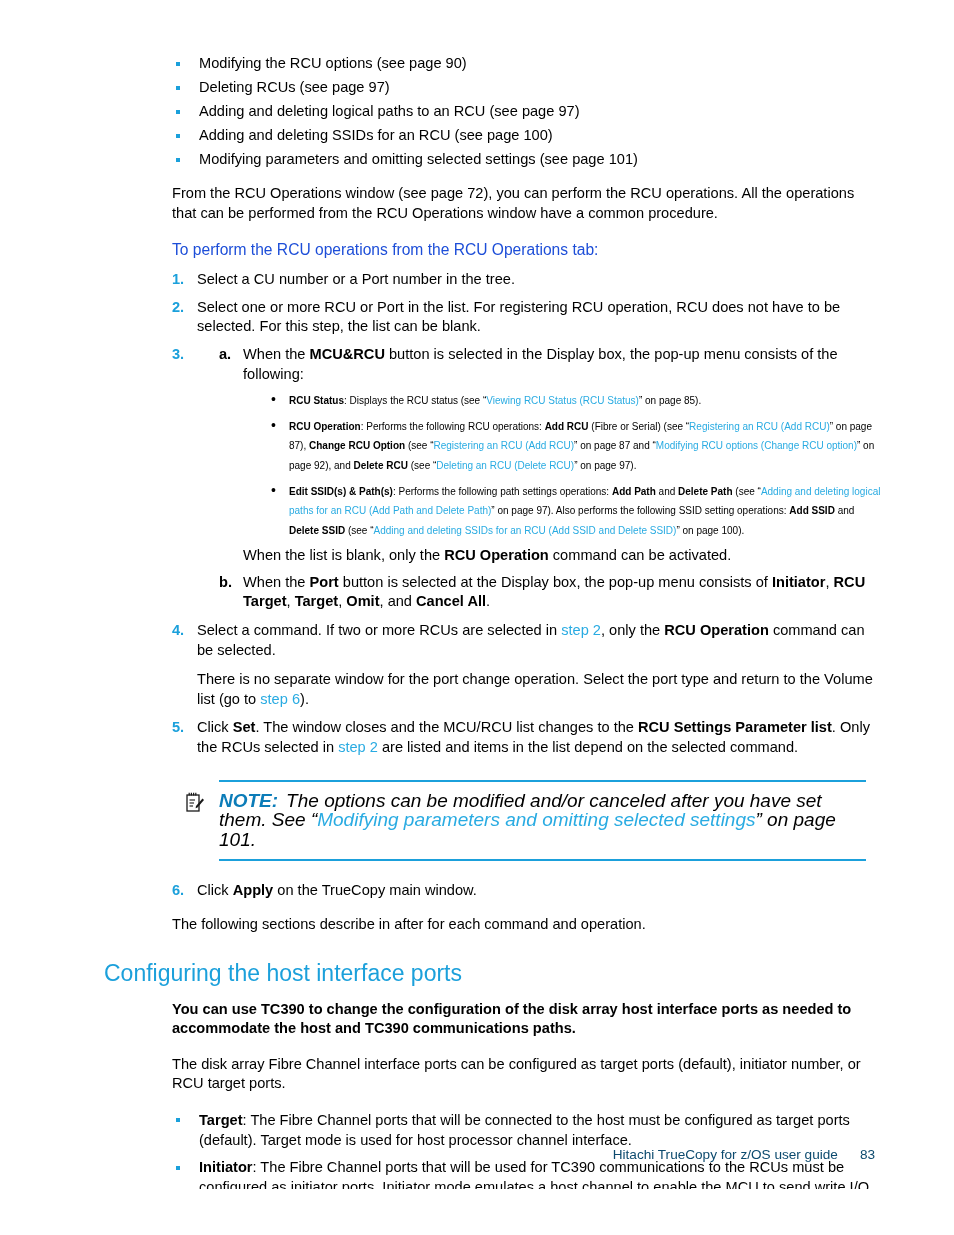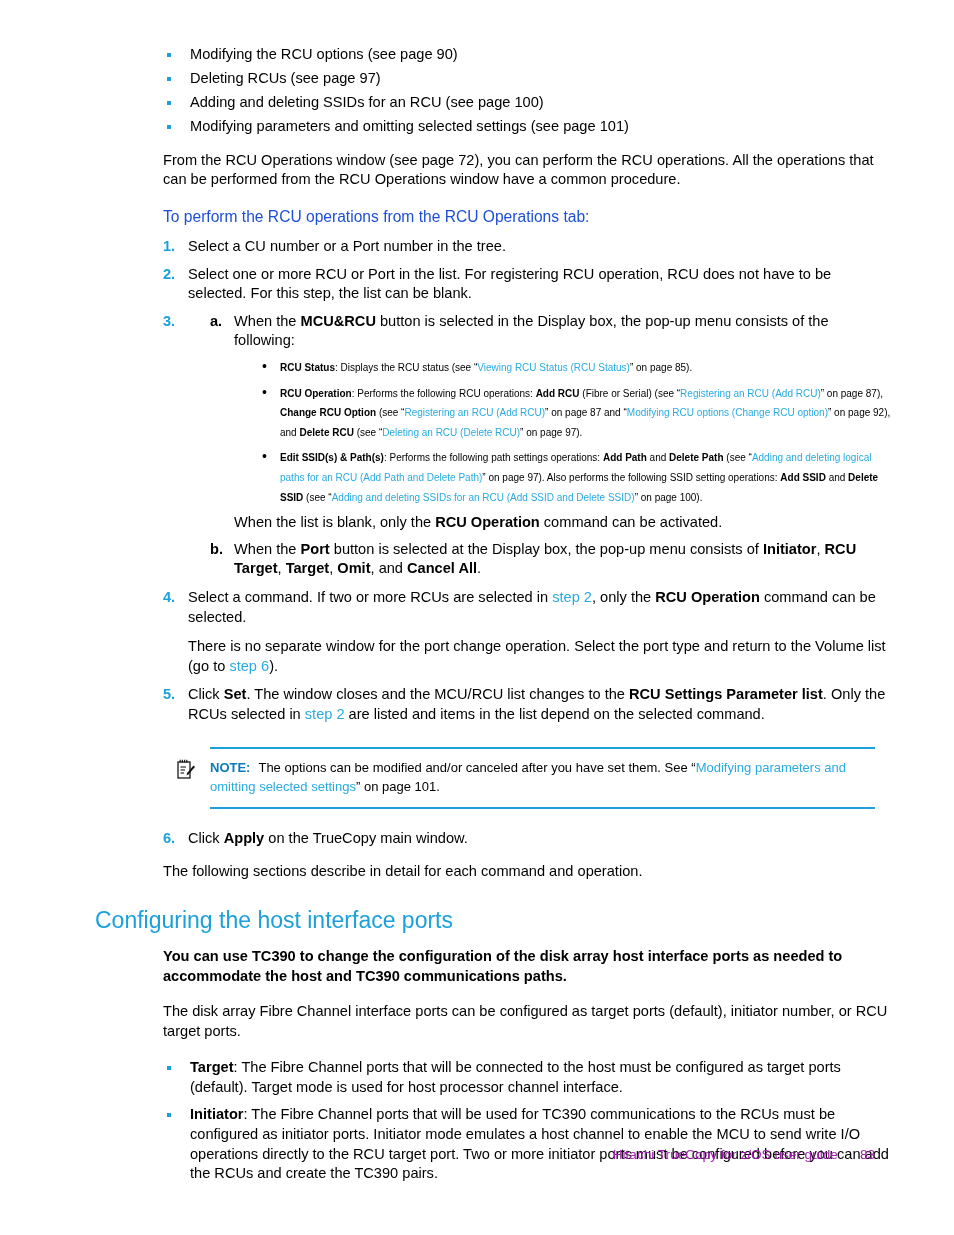--- a/index.html
+++ b/index.html
@@ -15,21 +15,21 @@
     position: relative;
     font-family: "Liberation Sans", sans-serif;
     color: #000000;
     -webkit-font-smoothing: antialiased;
   }
 
   .page {
     position: relative;
     width: 954px;
     height: 1189px;
-    padding: 0;
+    padding: 9px;
     overflow: hidden;
   }
 
   
   .body-text {
     font-size: 14.6px;
     line-height: 19.6px;
     color: #000;
   }
 
@@ -201,53 +201,55 @@
     min-height: 44px;
   }
   .note-icon {
     position: absolute;
     left: -33px;
     top: 10px;
     width: 19px;
     height: 20px;
   }
   .note-text {
-    font-size: 13px;
+    font-size: 19px;
     line-height: 19.6px;
     color: #000;
+    font-style: italic;
   }
   .note-label {
     color: #0B7CB8;
     font-weight: bold;
     margin-right: 8px;
   }
 
   
   .footer {
     position: absolute;
     left: 0;
     right: 0;
     bottom: 27px;
     text-align: right;
     padding-right: 79px;
     font-size: 13.6px;
-    color: #a21caf;
+    color: #0c4a6e;
   }
   .footer .pageno { margin-left: 22px; }
 
   .spacer-para { margin-top: 14px; }
 </style>
 </head>
 <body>
 
 <div class="page">
 
   <ul class="sq-list" style="margin-top:45px;">
     <li><span>Modifying the RCU options (see page 90)</span></li>
     <li><span>Deleting RCUs (see page 97)</span></li>
+    <li><span>Adding and deleting logical paths to an RCU (see page 97)</span></li>
     <li><span>Adding and deleting SSIDs for an RCU (see page 100)</span></li>
     <li><span>Modifying parameters and omitting selected settings (see page 101)</span></li>
   </ul>
 
   <p class="body-text lvl-body spacer-para" style="margin-bottom:0;">From the RCU Operations window (see page 72), you can perform the RCU operations. All the operations that can be performed from the RCU Operations window have a common procedure.</p>
 
   <div class="cyan-heading">To perform the RCU operations from the RCU Operations tab:</div>
 
   <ol class="num-list">
 
@@ -330,21 +332,21 @@
     <div class="note-rule"></div>
   </div>
 
   <ol class="num-list">
     <li>
       <span class="num">6.</span>
       <span><span>Click </span><span class="bold">Apply</span><span> on the TrueCopy main window.</span></span>
     </li>
   </ol>
 
-  <p class="body-text lvl-body" style="margin-top:14px;margin-bottom:0;">The following sections describe in detail for each command and operation.</p>
+  <p class="body-text lvl-body" style="margin-top:14px;margin-bottom:0;">The following sections describe in after for each command and operation.</p>
 
   <h2 class="section-heading">Configuring the host interface ports</h2>
 
   <p class="body-text lvl-body" style="margin-top:0;margin-bottom:0;margin-right:70px;font-weight:bold;">You can use TC390 to change the configuration of the disk array host interface ports as needed to accommodate the host and TC390 communications paths.</p>
 
   <p class="body-text lvl-body" style="margin-top:16px;margin-bottom:0;margin-right:62px;">The disk array Fibre Channel interface ports can be configured as target ports (default), initiator number, or RCU target ports.</p>
 
   <ul class="sq-list-b" style="margin-top:17px;">
     <li><span class="bold">Target</span><span>: The Fibre Channel ports that will be connected to the host must be configured as target ports (default). Target mode is used for host processor channel interface.</span></li>
     <li><span class="bold">Initiator</span><span>: The Fibre Channel ports that will be used for TC390 communications to the RCUs must be configured as initiator ports. Initiator mode emulates a host channel to enable the MCU to send write I/O operations directly to the RCU target port. Two or more initiator ports must be configured before you can add the RCUs and create the TC390 pairs.</span></li>

